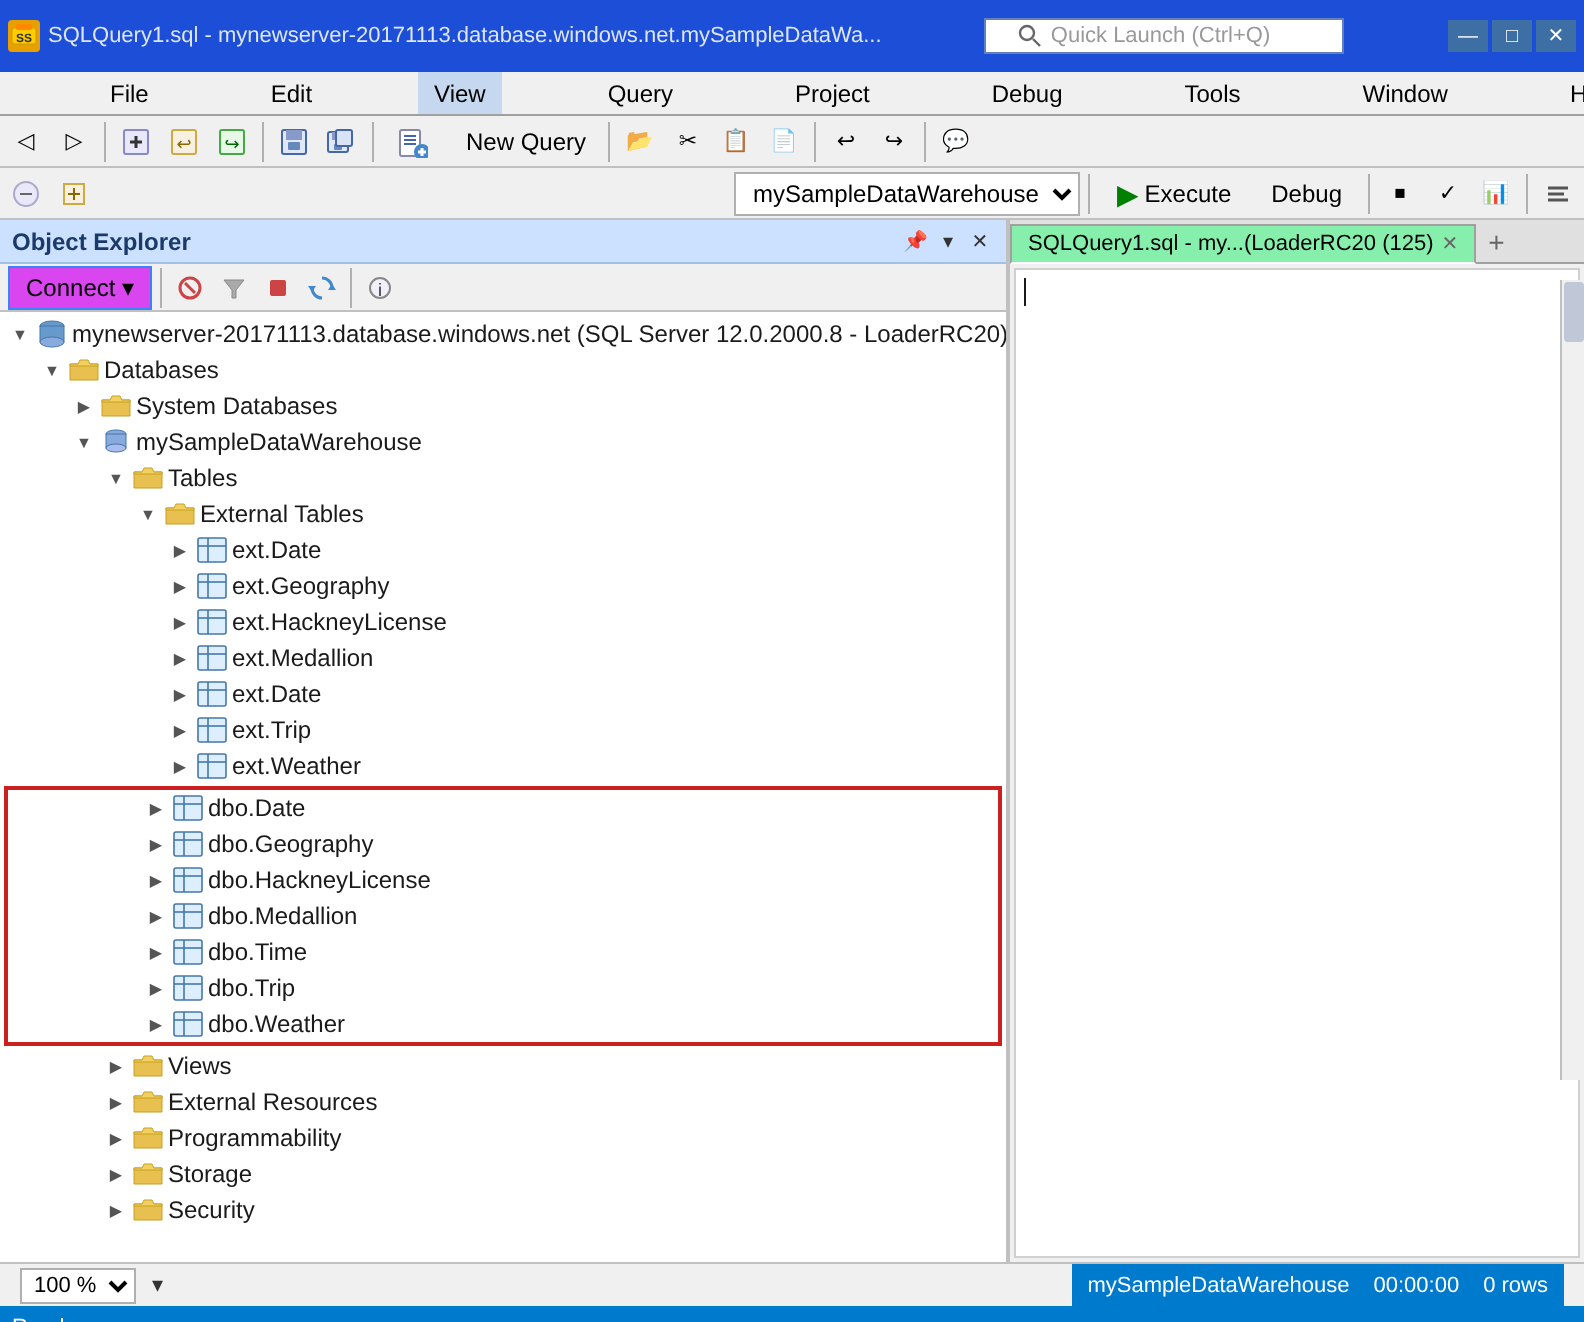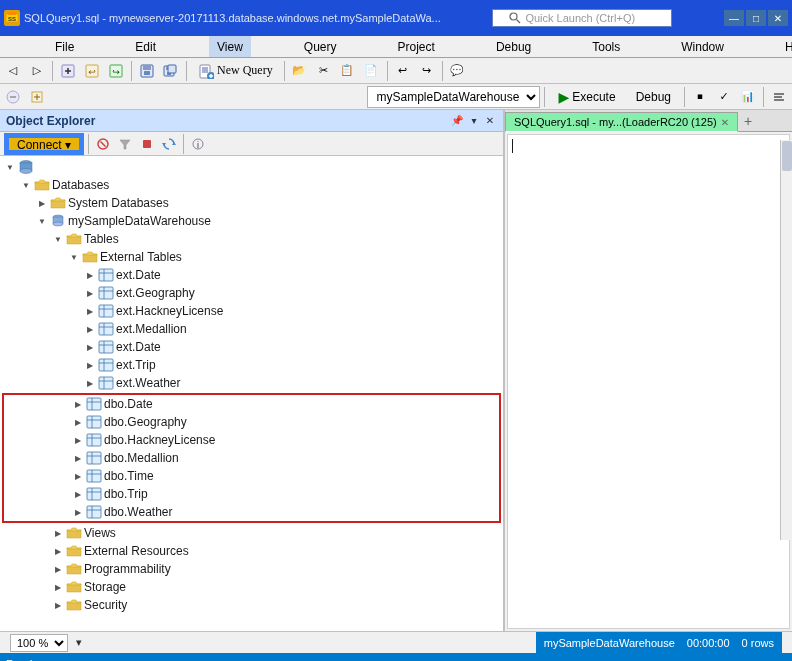--- a/index.html
+++ b/index.html
@@ -63,25 +63,24 @@
       font-size: 11px;
       padding: 0 2px;
     }
     .toolbar-separator { width: 1px; height: 20px; background: #b0b0b0; margin: 0 2px; }
     .new-query-btn {
       background: transparent;
       border: 1px solid transparent;
       cursor: pointer;
       display: flex;
       align-items: center;
-      gap: 3px;
+      gap: 19px;
       padding: 2px 6px;
       font-size: 12px;
       height: 22px;
-      font-family: Liberation Serif, serif;
     }
 
     
     .db-dropdown {
       height: 22px;
       padding: 0 4px;
       font-size: 12px;
       background: white;
       border: 1px solid #b0b0b0;
       cursor: pointer;
@@ -265,25 +264,26 @@
     .indent-0 { padding-left: 2px; }
     .indent-1 { padding-left: 18px; }
     .indent-2 { padding-left: 34px; }
     .indent-3 { padding-left: 50px; }
     .indent-4 { padding-left: 66px; }
     .indent-5 { padding-left: 82px; }
 
     .connect-btn {
       height: 22px;
       padding: 0 8px;
-      background: #eab308;
-      border: 5px solid #3b82f6;
+      background: #d946ef;
+      border: 1px solid #3b82f6;
       cursor: pointer;
       font-size: 12px;
       display: flex;
+      align-items: center;
       gap: 2px;
     }
 
     .oe-connect-row {
       height: 24px;
       background: #f0f0f0;
       border-bottom: 1px solid #c0c0c0;
       display: flex;
       align-items: center;
       padding: 0 4px;
@@ -498,20 +498,21 @@
 
       <div class="tree-item indent-0">
         <span class="tree-expander">▼</span>
         <span class="tree-icon">
           <svg width="16" height="16" viewBox="0 0 16 16">
             <ellipse cx="8" cy="4" rx="6" ry="2.5" fill="#6699cc" stroke="#4477aa" stroke-width="0.5"></ellipse>
             <rect x="2" y="4" width="12" height="8" fill="#6699cc" stroke="#4477aa" stroke-width="0.5"></rect>
             <ellipse cx="8" cy="12" rx="6" ry="2.5" fill="#88aadd" stroke="#4477aa" stroke-width="0.5"></ellipse>
           </svg>
         </span>
+        <span class="tree-label">mynewserver-20171113.database.windows.net (SQL Server 12.0.2000.8 - LoaderRC20)</span>
       </div>
 
       <div class="tree-item indent-1">
         <span class="tree-expander">▼</span>
         <span class="tree-icon icon-folder">
           <svg width="16" height="16" viewBox="0 0 16 16">
               <path d="M1,5 L1,13 L15,13 L15,5 Z" fill="#e8c050" stroke="#c8a020" stroke-width="0.5"></path>
               <path d="M1,5 L5,5 L6,3 L10,3 L11,5 L15,5 L15,6 L1,6 Z" fill="#f0d060" stroke="#c8a020" stroke-width="0.5"></path>
             </svg>
         </span>

